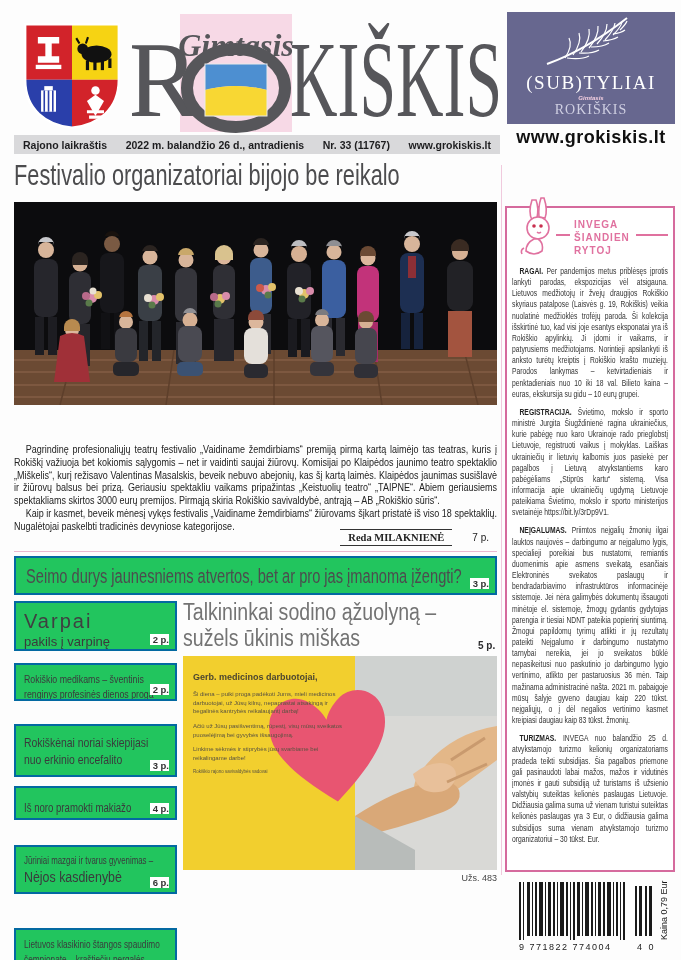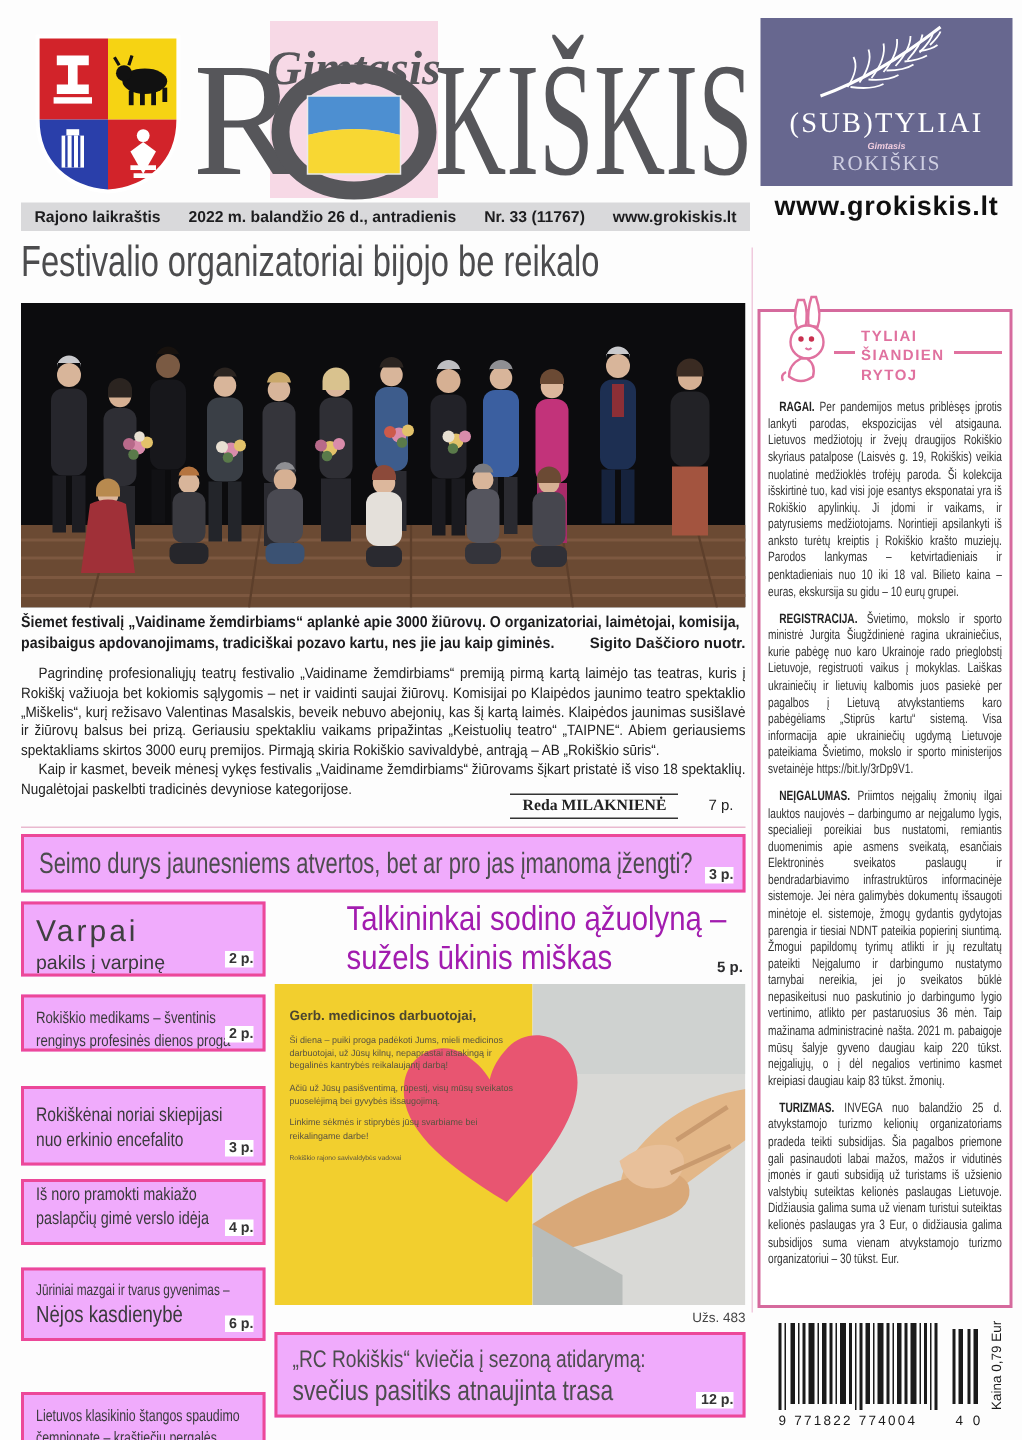--- a/index.html
+++ b/index.html
@@ -43,38 +43,38 @@
   #body-text p{ text-indent:13px; }
   #byline-block{ position:absolute; right:8px; bottom:4px; background:#fdfdfd; padding-left:10px;
     text-align:center; }
   #byline-block .name{ font-family:"Liberation Serif",serif; font-size:10.5px; font-weight:bold;
     border-top:1px solid #333; border-bottom:1px solid #333; padding:1px 8px; display:inline-block;}
   #byline-block .pg{ font-size:10px; margin-left:20px; }
   #rule-main{ left:14px; top:551px; width:483px; height:1px; background:#e9b9cf; }
   #rule-vert{ left:501px; top:165px; width:1px; height:710px; background:#f0cadd; }
 
   
-  .tbox{ position:absolute; border:2px solid #ec4899; background:#f0abfc; overflow:hidden; }
+  .tbox{ position:absolute; border:2px solid #0369a1; background:#22c55e; overflow:hidden; }
   .pgref{ position:absolute; right:6px; bottom:4px; font-size:9.5px; font-weight:bold; color:#333; background:#fff; padding-left:3px;}
   #seimo-box{ left:14px; top:556px; width:483px; height:39px; padding:7px 10px; }
   #seimo-box .line{ font-size:19.5px; color:#4c4c4e; }
 
   .leftcol{ left:14px; width:163px; padding:7px 8px; color:#3a3a3c; }
   #varpai-box{ top:601px; height:50px; }
   #varpai-box .big{ font-size:20px; letter-spacing:2px; color:#3f3f41; }
   #varpai-box .sub{ font-size:13px; margin-top:1px; }
   .t-line{ display:block; white-space:nowrap; }
   #medikams-box{ top:663px; height:38px; } #medikams-box .t-line{ font-size:11px; line-height:1.35;}
   #skiepai-box{ top:724px; height:53px; padding-top:9px;} #skiepai-box .t-line{ font-size:13px; line-height:1.3;}
-  #makiazas-box{ top:786px; height:44px; padding-top:0;} #makiazas-box .t-line{ font-size:12px; line-height:1.35;}
+  #makiazas-box{ top:786px; height:34px; padding-top:12px;} #makiazas-box .t-line{ font-size:12px; line-height:1.35;}
   #mazgai-box{ top:845px; height:49px; } #mazgai-box .t1{ font-size:10.5px; } #mazgai-box .t2{ font-size:15.5px; margin-top:2px;}
   #stanga-box{ top:928px; height:50px; } #stanga-box .t-line{ font-size:11px; line-height:1.4; }
 
   
-  #talk-head{ left:183px; top:599px; width:314px; color:#a21caf;margin-left:48px; }
+  #talk-head{ left:183px; top:599px; width:314px; color:#737373; }
   #talk-head .line{ font-size:23px; line-height:1.15; display:block; }
   #talk-pg{ left:478px; top:640px; font-size:10px; font-weight:bold; }
   #ad{ left:183px; top:656px; width:314px; height:214px; display:flex; overflow:hidden; }
   #ad-left{ position:relative; width:172px; height:100%; background:#f2cf2e; }
   #ad-right{ position:relative; flex:1; }
   #ad-heart{ position:absolute; left:72px; top:14px; z-index:1; }
   #ad-copy{ position:relative; z-index:2; padding:16px 8px 0 10px; color:#5a5340; }
   #ad-copy .greet{ font-size:9px; font-weight:bold; color:#4c462f; margin-bottom:8px;}
   #ad-copy p{ font-size:6px; line-height:1.45; margin-bottom:6px; }
   #ad-copy .sig{ font-size:4.5px; margin-top:3px; }
@@ -359,24 +359,20 @@
         </g>
       <g transform="translate(352,120)">
           <circle r="7" fill="#d6b093"></circle>
           <path d="M-8,-3 a8,8 0 0 1 16,0 v3 h-16 Z" fill="#6b4a34"></path>
           <rect x="-11" y="6" width="22" height="36" rx="7" fill="#46464e"></rect>
           <rect x="-12" y="42" width="24" height="14" rx="5" fill="#303037"></rect>
         </g>
     </g>
   </svg>
 
-  <div class="abs" id="caption">
-    <span class="line cond90" style="white-space:normal; display:block;">Šiemet festivalį „Vaidiname žemdirbiams“ aplankė apie 3000 žiūrovų. O organizatoriai, laimėtojai, komisija, pasibaigus apdovanojimams, tradiciškai pozavo kartu, nes jie jau kaip giminės.</span>
-    <span class="credit">Sigito Daščioro nuotr.</span>
-  </div>
 
   <div class="abs" id="body-text">
     <div class="cond90">
       <p>Pagrindinę profesionaliųjų teatrų festivalio „Vaidiname žemdirbiams“ premiją pirmą kartą laimėjo tas teatras, kuris į Rokiškį važiuoja bet kokiomis sąlygomis – net ir vaidinti saujai žiūrovų. Komisijai po Klaipėdos jaunimo teatro spektaklio „Miškelis“, kurį režisavo Valentinas Masalskis, beveik nebuvo abejonių, kas šį kartą laimės. Klaipėdos jaunimas susišlavė ir žiūrovų balsus bei prizą. Geriausiu spektakliu vaikams pripažintas „Keistuolių teatro“ „TAIPNE“. Abiem geriausiems spektakliams skirtos 3000 eurų premijos. Pirmąją skiria Rokiškio savivaldybė, antrąją – AB „Rokiškio sūris“.</p>
       <p>Kaip ir kasmet, beveik mėnesį vykęs festivalis „Vaidiname žemdirbiams“ žiūrovams šįkart pristatė iš viso 18 spektaklių. Nugalėtojai paskelbti tradicinės devyniose kategorijose.</p>
     </div>
     <div id="byline-block">
       <span class="name">Reda MILAKNIENĖ</span><span class="pg">7 p.</span>
     </div>
   </div>
@@ -452,43 +448,38 @@
         <path d="M0,160 q40,-26 76,-34 q22,-4 28,8 q4,14 -16,22 q-42,16 -88,26 Z" fill="#d9a878"></path>
         <path d="M58,118 q18,-14 34,-10 q12,4 8,16 q-6,14 -24,12 q-14,-2 -18,-18 Z" fill="#e8c09a"></path>
         <path d="M96,104 l34,-22 M92,126 l40,-18" stroke="#c99a6e" stroke-width="3" fill="none"></path>
         <path d="M0,160 l60,34 v20 H0 Z" fill="#b8bcba"></path>
       </svg>
     </div>
   </div>
 
   <div class="abs" id="uzs">Užs. 483</div>
 
-  <div class="tbox" id="rc-box">
-    <span class="t-line t1 line cond80">„RC Rokiškis“ kviečia į sezoną atidarymą:</span>
-    <span class="t-line t2 line cond80">svečius pasitiks atnaujinta trasa</span>
-    <span class="pgref">12 p.</span>
-  </div>
 
   <div class="abs" id="news-box">
     <div id="vsr-head">
       <svg id="vsr-rabbit" width="48" height="62" viewBox="0 0 48 62">
         <g stroke="#e0719f" stroke-width="1.6" fill="#fff">
           <path d="M18,4 q-4,12 0,20 l5,-2 q2,-10 -1,-18 Z"></path>
           <path d="M30,2 q4,12 1,20 l-6,-1 q-1,-10 2,-19 Z"></path>
           <circle cx="24" cy="32" r="11"></circle>
           <path d="M20,43 q-8,4 -8,12 q8,6 16,0 q2,-8 -4,-12 Z"></path>
           <path d="M10,52 q-4,2 -2,6"></path>
         </g>
         <circle cx="20" cy="30" r="1.8" fill="#c9304f"></circle>
           <circle cx="27" cy="30" r="1.8" fill="#c9304f"></circle>
         <path d="M23,36 q2,2 4,0" stroke="#e0719f" stroke-width="1.4" fill="none"></path>
       </svg>
       <div class="vsr-dash" id="dash-l"></div>
       <div id="vsr-title">
-        <div>TYLIAI</div>
+        <div>INVEGA</div>
         <div>ŠIANDIEN</div>
         <div>RYTOJ</div>
       </div>
       <div class="vsr-dash" id="dash-r"></div>
     </div>
     <div id="news-items" class="cond75">
       <p><b>RAGAI.</b> <span>Per pandemijos metus priblėsęs įprotis lankyti parodas, ekspozicijas vėl atsigauna. Lietuvos medžiotojų ir žvejų draugijos Rokiškio skyriaus patalpose (Laisvės g. 19, Rokiškis) veikia nuolatinė medžioklės trofėjų paroda. Ši kolekcija išskirtinė tuo, kad visi joje esantys eksponatai yra iš Rokiškio apylinkių. Ji įdomi ir vaikams, ir patyrusiems medžiotojams. Norintieji apsilankyti iš anksto turėtų kreiptis į Rokiškio krašto muziejų. Parodos lankymas – ketvirtadieniais ir penktadieniais nuo 10 iki 18 val. Bilieto kaina – euras, ekskursija su gidu – 10 eurų grupei.</span></p>
       <p><b>REGISTRACIJA.</b> <span>Švietimo, mokslo ir sporto ministrė Jurgita Šiugždinienė ragina ukrainiečius, kurie pabėgę nuo karo Ukrainoje rado prieglobstį Lietuvoje, registruoti vaikus į mokyklas. Laiškas ukrainiečių ir lietuvių kalbomis juos pasiekė per pagalbos į Lietuvą atvykstantiems karo pabėgėliams „Stiprūs kartu“ sistemą. Visa informacija apie ukrainiečių ugdymą Lietuvoje pateikiama Švietimo, mokslo ir sporto ministerijos svetainėje https://bit.ly/3rDp9V1.</span></p>
       <p><b>NEĮGALUMAS.</b> <span>Priimtos neįgalių žmonių ilgai lauktos naujovės – darbingumo ar neįgalumo lygis, specialieji poreikiai bus nustatomi, remiantis duomenimis apie asmens sveikatą, esančiais Elektroninės sveikatos paslaugų ir bendradarbiavimo infrastruktūros informacinėje sistemoje. Jei nėra galimybės dokumentų išsaugoti minėtoje el. sistemoje, žmogų gydantis gydytojas parengia ir tiesiai NDNT pateikia popierinį siuntimą. Žmogui papildomų tyrimų atlikti ir jų rezultatų pateikti Neįgalumo ir darbingumo nustatymo tarnybai nereikia, jei jo sveikatos būklė nepasikeitusi nuo paskutinio jo darbingumo lygio vertinimo, atlikto per pastaruosius 36 mėn. Taip mažinama administracinė našta. 2021 m. pabaigoje mūsų šalyje gyveno daugiau kaip 220 tūkst. neįgaliųjų, o į dėl negalios vertinimo kasmet kreipiasi daugiau kaip 83 tūkst. žmonių.</span></p>
       <p><b>TURIZMAS.</b> <span>INVEGA nuo balandžio 25 d. atvykstamojo turizmo kelionių organizatoriams pradeda teikti subsidijas. Šia pagalbos priemone gali pasinaudoti labai mažos, mažos ir vidutinės įmonės ir gauti subsidiją už turistams iš užsienio valstybių suteiktas kelionės paslaugas Lietuvoje. Didžiausia galima suma už vienam turistui suteiktas kelionės paslaugas yra 3 Eur, o didžiausia galima subsidijos suma vienam atvykstamojo turizmo organizatoriui – 30 tūkst. Eur.</span></p>

